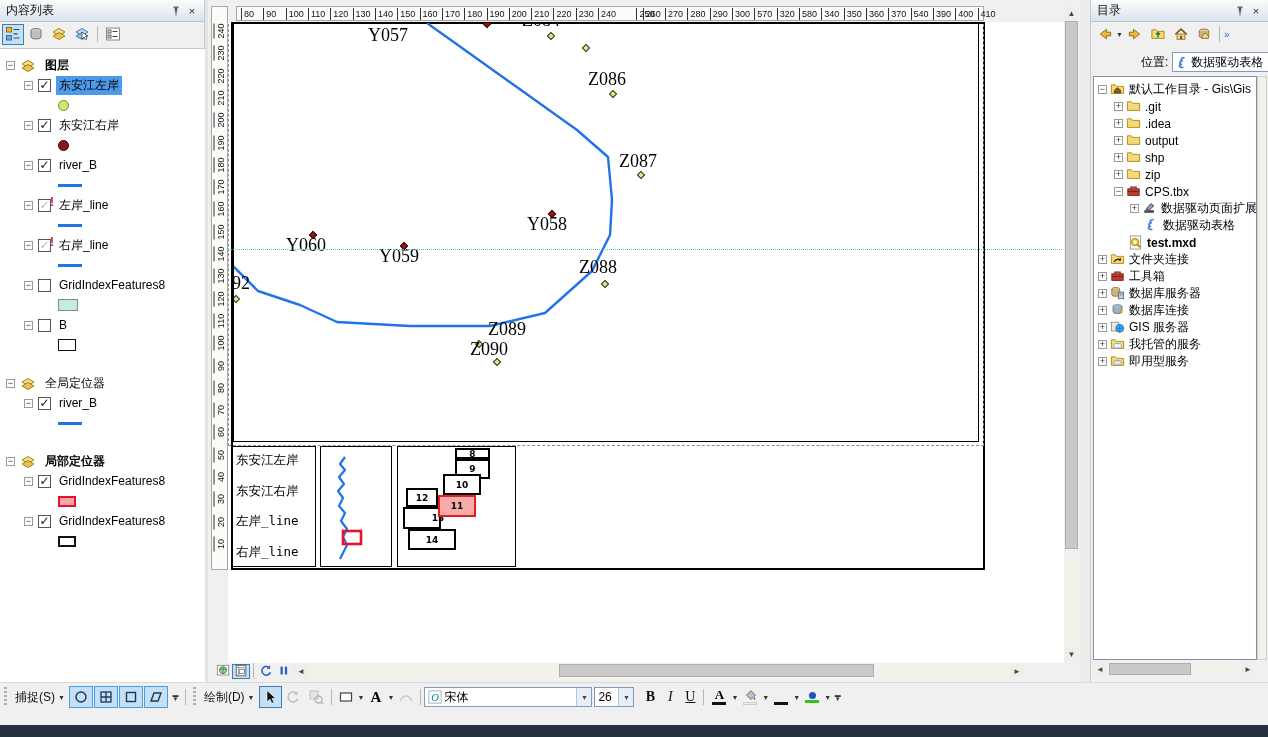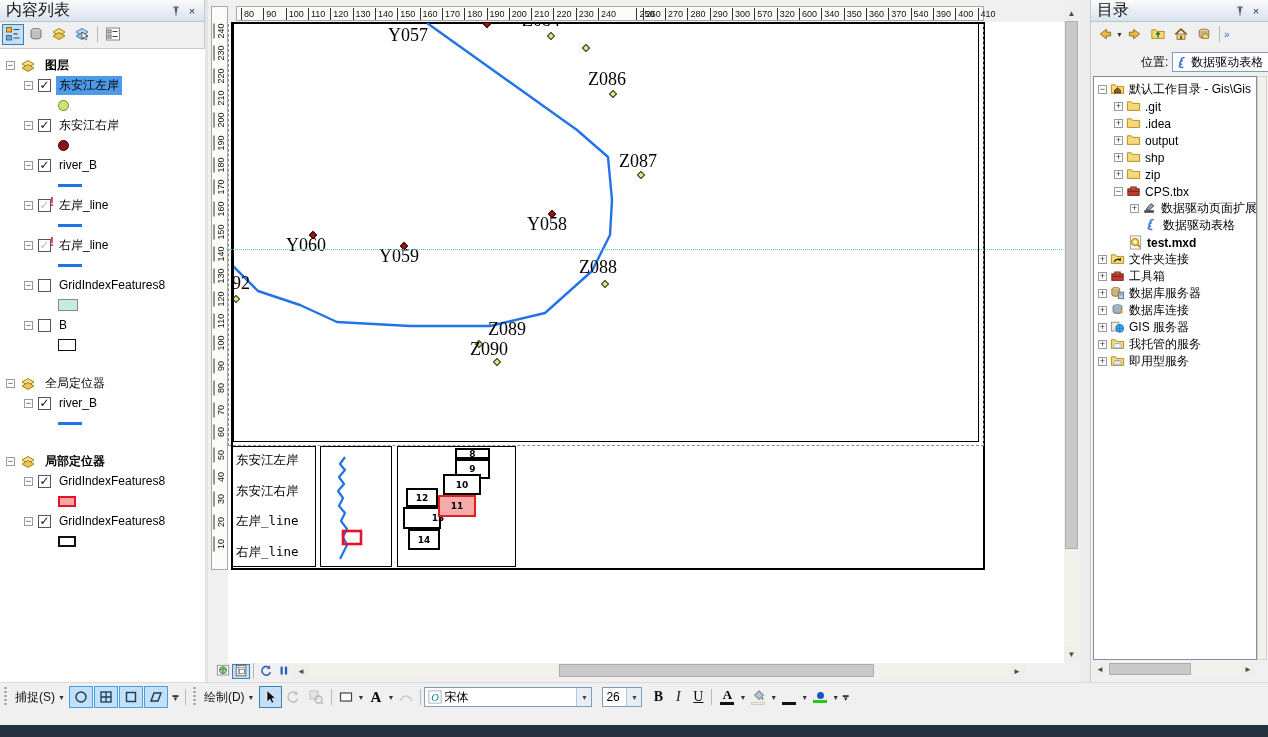--- a/index.html
+++ b/index.html
@@ -3,21 +3,21 @@
 <meta charset="utf-8">
 <style>
   * { margin:0; padding:0; box-sizing:border-box; }
   html,body { width:1268px; height:737px; overflow:hidden; }
   body { font-family:"Liberation Sans","DejaVu Sans",sans-serif; font-size:12px; background:#F0F0F0; position:relative; }
   .abs { position:absolute; }
 
   
   .panel { background:#F0F0F0; }
   .panel-header { height:22px; background:linear-gradient(#FAFBFC,#D9E3EE); border-bottom:1px solid #B8C4D0; display:flex; align-items:center; padding:0 4px; }
-  .panel-title { flex:1; font-size:16px; color:#111; padding-left:2px; }
+  .panel-title { flex:1; font-size:12px; color:#111; padding-left:2px; }
   .hdr-btn { width:16px; height:16px; display:flex; align-items:center; justify-content:center; color:#333; font-size:11px; cursor:default; }
   .ptoolbar { height:24px; display:flex; align-items:center; padding:1px 2px; gap:1px; }
   .tool-btn { width:22px; height:21px; display:flex; align-items:center; justify-content:center; border:1px solid transparent; }
   .tool-btn.sel { background:#C4E0F6; border:1px solid #3C7FB1; }
   .vsep { width:1px; height:16px; background:#B9B9B9; margin:0 3px; }
 
   
   #toc-tree { position:absolute; left:0; top:48px; width:205px; bottom:0; background:#fff; border-top:1px solid #C9C9C9; padding-top:6px; overflow:hidden; }
   .trow { height:20px; display:flex; align-items:center; }
   .indent0 { padding-left:6px; } .indent1 { padding-left:24px; }
@@ -299,21 +299,21 @@
       <span class="htick" style="left: 338.8px;">230</span>
       <span class="htick" style="left: 361.12px;">240</span>
       <span class="htick" style="left: 383.44px; margin-left: 16px;">250</span>
       <span class="htick" style="left: 405.76px;">260</span>
       <span class="htick" style="left: 428.08px;">270</span>
       <span class="htick" style="left: 450.4px;">280</span>
       <span class="htick" style="left: 472.72px;">290</span>
       <span class="htick" style="left: 495.04px;">300</span>
       <span class="htick" style="left: 517.36px;">570</span>
       <span class="htick" style="left: 539.68px;">320</span>
-      <span class="htick" style="left: 562px;">600</span>
+      <span class="htick" style="left: 562px;">580</span>
       <span class="htick" style="left: 584.32px;">340</span>
       <span class="htick" style="left: 606.64px;">350</span>
       <span class="htick" style="left: 628.96px;">360</span>
       <span class="htick" style="left: 651.28px;">370</span>
       <span class="htick" style="left: 673.6px;">540</span>
       <span class="htick" style="left: 695.92px;">390</span>
       <span class="htick" style="left: 718.24px;">400</span>
       <span class="htick" style="left: 740.56px;">410</span>
     </div>
   <div class="abs" id="vruler">
@@ -356,21 +356,21 @@
         <div class="pt y" style="left: 167px; top: 220px;"></div>
         <div class="pt y" style="left: 76px; top: 209px;"></div>
         <div class="pt z" style="left: 314px; top: 10px;"></div>
         <div class="pt z" style="left: 349px; top: 22px;"></div>
         <div class="pt z" style="left: 376px; top: 68px;"></div>
         <div class="pt z" style="left: 404px; top: 149px;"></div>
         <div class="pt z" style="left: 368px; top: 258px;"></div>
         <div class="pt z" style="left: 242px; top: 318px;"></div>
         <div class="pt z" style="left: 260px; top: 336px;"></div>
         <div class="pt z" style="left: -1px; top: 273px;"></div>
-        <div class="maplabel" style="left: 134px; top: 2px; margin-left: 20px;">Y057</div>
+        <div class="maplabel" style="left: 134px; top: 2px;">Y057</div>
         <div class="maplabel" style="left: 288px; top: -13px;">Z084</div>
         <div class="maplabel" style="left: 354px; top: 46px;">Z086</div>
         <div class="maplabel" style="left: 385px; top: 128px;">Z087</div>
         <div class="maplabel" style="left: 293px; top: 191px;">Y058</div>
         <div class="maplabel" style="left: 52px; top: 212px;">Y060</div>
         <div class="maplabel" style="left: 145px; top: 223px;">Y059</div>
         <div class="maplabel" style="left: 345px; top: 234px;">Z088</div>
         <div class="maplabel" style="left: -11px; top: 250px;">092</div>
         <div class="maplabel" style="left: 254px; top: 296px;">Z089</div>
         <div class="maplabel" style="left: 236px; top: 316px;">Z090</div>
@@ -388,21 +388,21 @@
   <polyline points="24,10 19,17 24,23 18,30 23,37 17,44 22,51 18,59 24,66 20,74 26,82 22,90 26,98 22,106 19,112" fill="none" stroke="#2273E6" stroke-width="2.2" stroke-linejoin="round"></polyline>
   <rect x="22" y="84" width="18" height="13" fill="none" stroke="#E8112D" stroke-width="2.6"></rect>
         </svg>
       </div>
     <div class="abs" id="grid-box">
         <div class="gcell" style="left: 57px; top: 1px; width: 35px; height: 11px;">8</div>
         <div class="gcell" style="left: 57px; top: 12px; width: 35px; height: 20px;">9</div>
         <div class="gcell" style="left: 45px; top: 27px; width: 38px; height: 21px;">10</div>
         <div class="gcell" style="left: 8px; top: 41px; width: 32px; height: 19px;">12</div>
         <div class="gcell" style="left: 5px; top: 60px; width: 38px; height: 22px; padding-left: 32px;">13</div>
-        <div class="gcell" style="left: 10px; top: 82px; width: 32px; height: 21px;">14</div>
+        <div class="gcell" style="left: 10px; top: 82px; width: 48px; height: 21px;">14</div>
         <div class="gcell hl" style="left: 40px; top: 48px; width: 38px; height: 22px;">11</div>
       </div>
   </div>
 
   <div class="abs" id="map-vscroll">
     <div class="sb-arrow abs" style="left:0;top:0;width:15px;height:14px;">▲</div>
     <div class="sb abs" style="left:0;top:14px;width:15px;height:626px;"></div>
     <div class="sb-thumb abs" style="left:1px;top:15px;width:13px;height:528px;"></div>
     <div class="sb-arrow abs" style="left:0;top:641px;width:15px;height:14px;">▼</div>
   </div>
@@ -764,21 +764,21 @@
   <div class="combo" style="width:168px;">
     <span style="width:14px;height:14px;">
         <svg width="14" height="14" viewBox="0 0 16 16">
           <rect x="1" y="1" width="14" height="14" fill="#fff" stroke="#9AB"></rect>
           <text x="8" y="12" font-size="12" font-family="serif" font-style="italic" text-anchor="middle" fill="#1B7F8A">O</text>
         </svg>
       </span>
     <span style="flex:1;padding-left:2px;">宋体</span>
     <span class="combo-drop">▼</span>
   </div>
-  <div class="combo" style="width:40px;margin-left:10px;">
+  <div class="combo" style="width:40px;margin-left:2px;">
     <span style="flex:1;">26</span>
     <span class="combo-drop">▼</span>
   </div>
   <div class="fmt-btn" style="font-weight:bold;margin-left:6px;">B</div>
   <div class="fmt-btn" style="font-style:italic;">I</div>
   <div class="fmt-btn" style="text-decoration:underline;">U</div>
   <div class="vsep"></div>
   <div class="color-btn">
     <span style="font-family:'Liberation Serif',serif;font-weight:bold;font-size:13px;line-height:12px;">A</span>
     <span class="color-bar" style="background:#111;"></span>

